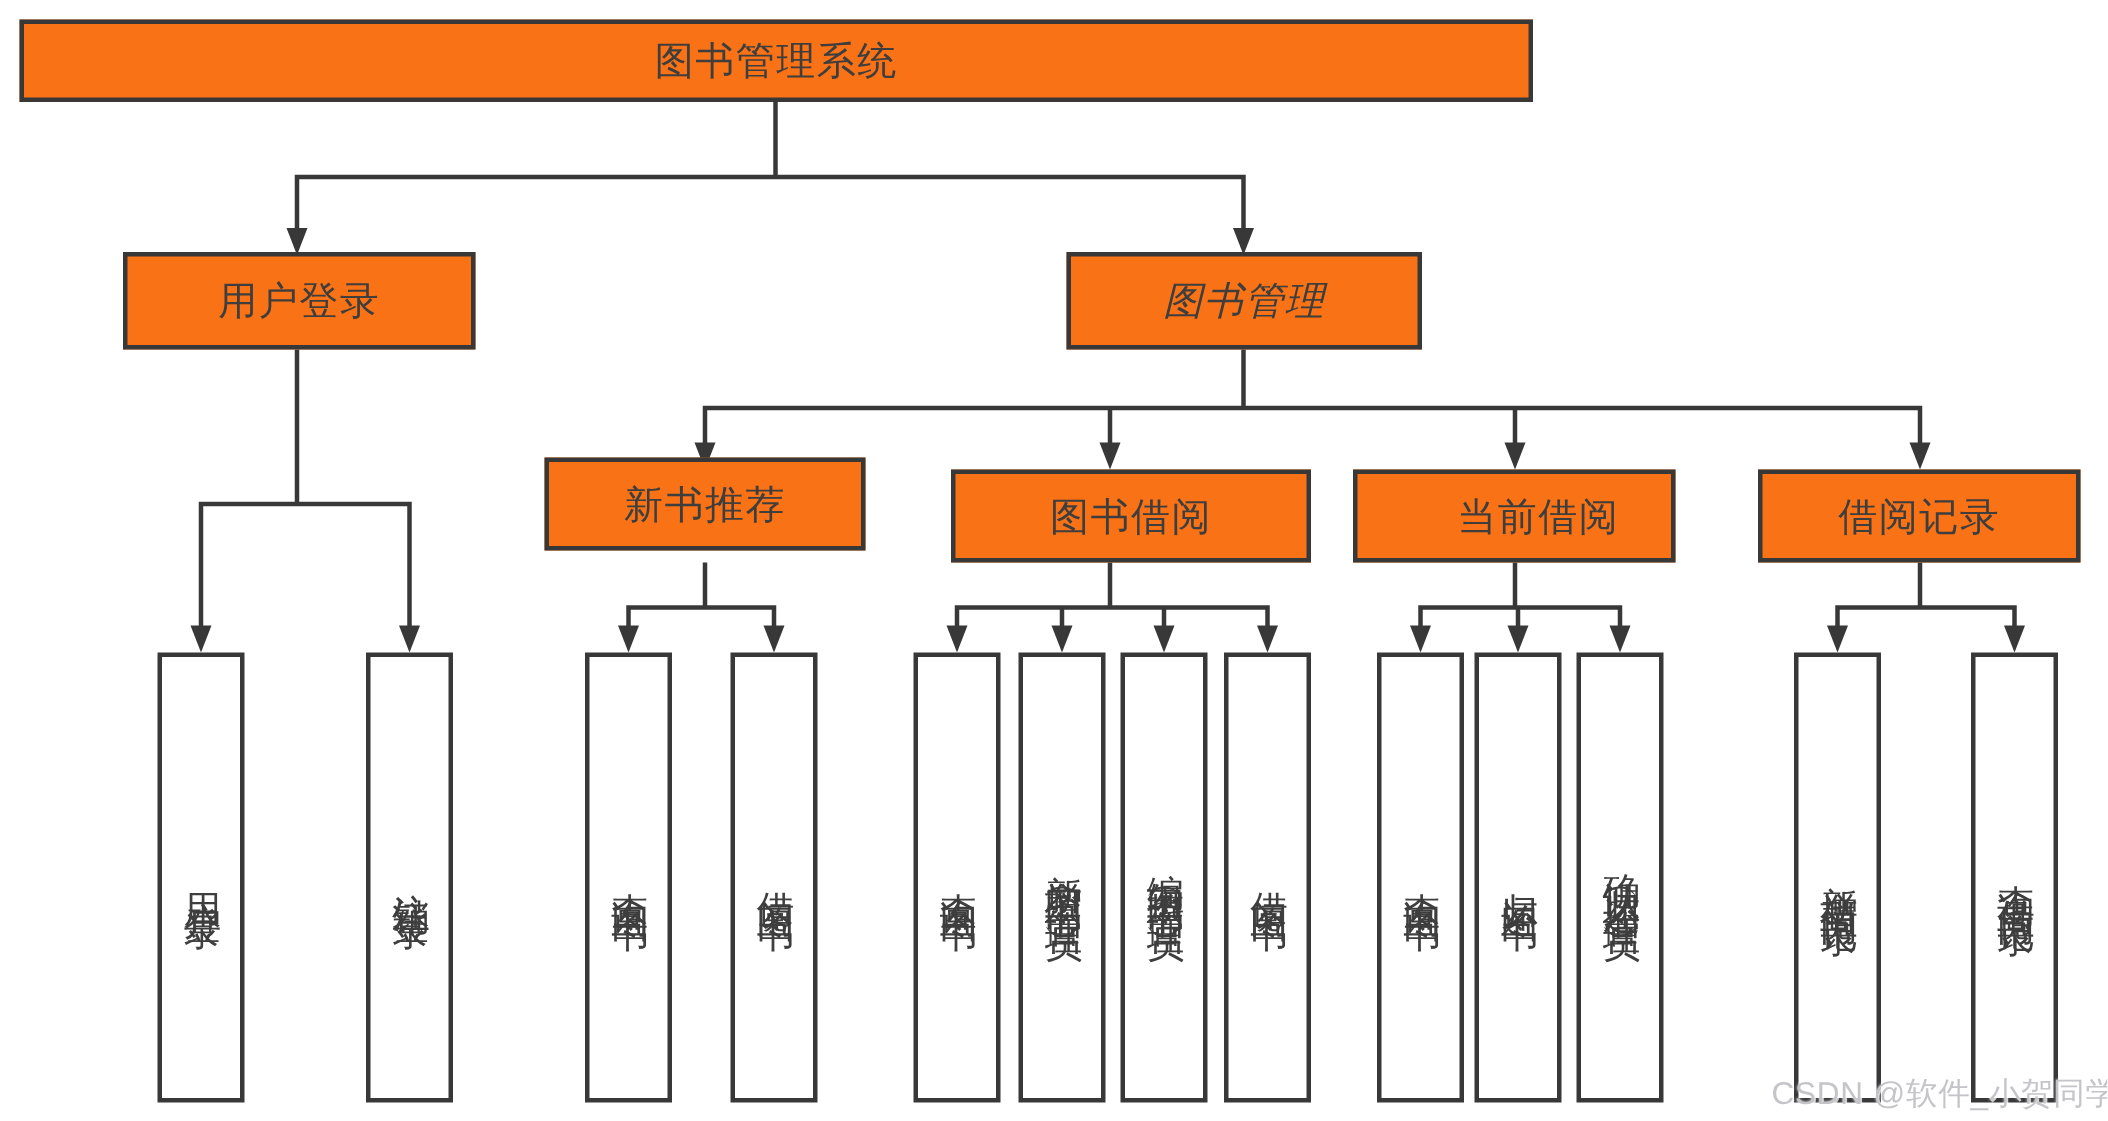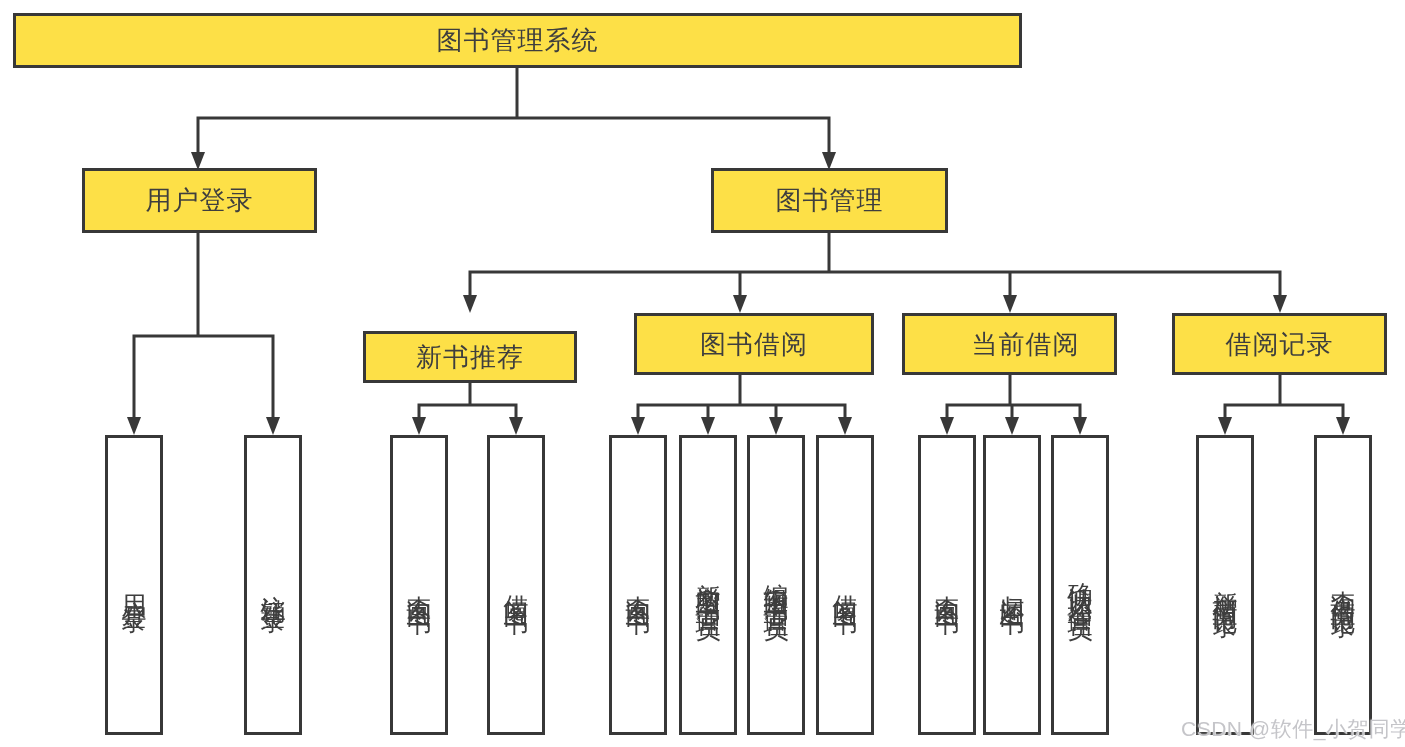--- a/index.html
+++ b/index.html
@@ -2,21 +2,21 @@
 <html><head>
 <meta charset="utf-8">
 <style>
   html,body{margin:0;padding:0;background:#ffffff;}
   #stage{
     position:relative;width:1405px;height:747px;background:#ffffff;overflow:hidden;
     font-family:"Liberation Sans",sans-serif;
   }
   #wires{position:absolute;left:0;top:0;width:1405px;height:747px;}
   .box{
-    position:absolute;box-sizing:border-box;border:3px solid #383838;background:#fde047;
+    position:absolute;box-sizing:border-box;border:3px solid #383838;background:#f97316;
     display:flex;align-items:center;justify-content:center;
     font-size:26px;color:#3e3e3e;letter-spacing:1px;white-space:nowrap;z-index:2;
   }
   .vbox{
     position:absolute;box-sizing:border-box;border:3px solid #383838;background:#ffffff;
     top:435px;width:58px;height:300px;
     writing-mode:vertical-rl;text-orientation:mixed;
     display:flex;align-items:center;justify-content:center;
     font-size:25px;letter-spacing:5px;line-height:1;color:#3e3e3e;z-index:2;
   }
@@ -75,23 +75,23 @@
       <polygon points="1073,417 1087,417 1080,435"></polygon>
 
       <polygon points="1218,417 1232,417 1225,435"></polygon>
       <polygon points="1336,417 1350,417 1343,435"></polygon>
     </g>
   </svg>
 
   <div class="box" style="left:13px;top:13px;width:1009px;height:55px;">图书管理系统</div>
 
   <div class="box" style="left:82px;top:168px;width:235px;height:65px;">用户登录</div>
-  <div class="box" style="left:711px;top:168px;width:237px;height:65px;">图书管理</div>
+  <div class="box" style="left:711px;top:168px;width:237px;height:65px;font-style:italic;">图书管理</div>
 
-  <div class="box" style="left:363px;top:331px;width:214px;height:52px;">新书推荐</div>
+  <div class="box" style="left:363px;top:305px;width:214px;height:62px;">新书推荐</div>
   <div class="box" style="left:634px;top:313px;width:240px;height:62px;">图书借阅</div>
   <div class="box" style="left:902px;top:313px;width:215px;height:62px;padding-left:32px;">当前借阅</div>
   <div class="box" style="left:1172px;top:313px;width:215px;height:62px;font-family:Liberation Mono, monospace;">借阅记录</div>
 
   <div class="vbox" style="left:105px;">用户登录</div>
   <div class="vbox" style="left:244px;">注销登录</div>
 
   <div class="vbox" style="left:390px;">查询图书</div>
   <div class="vbox" style="left:487px;">借阅图书</div>
 

